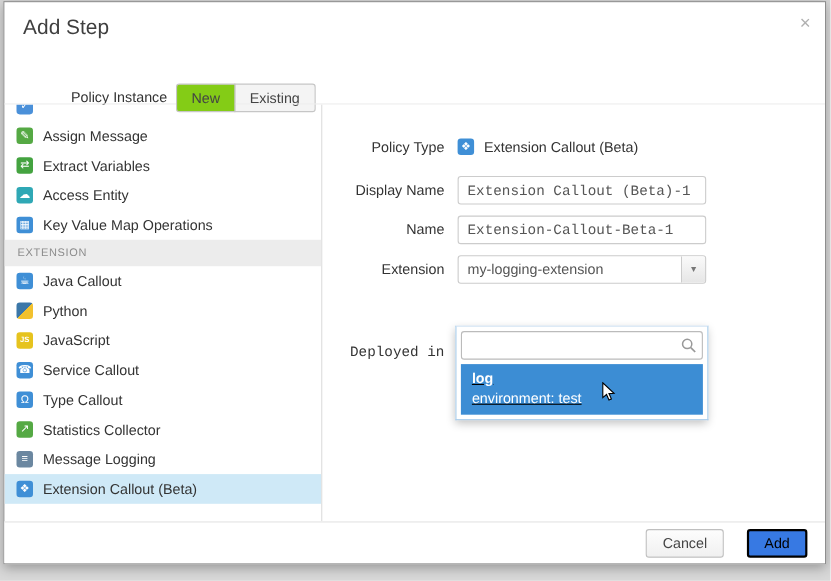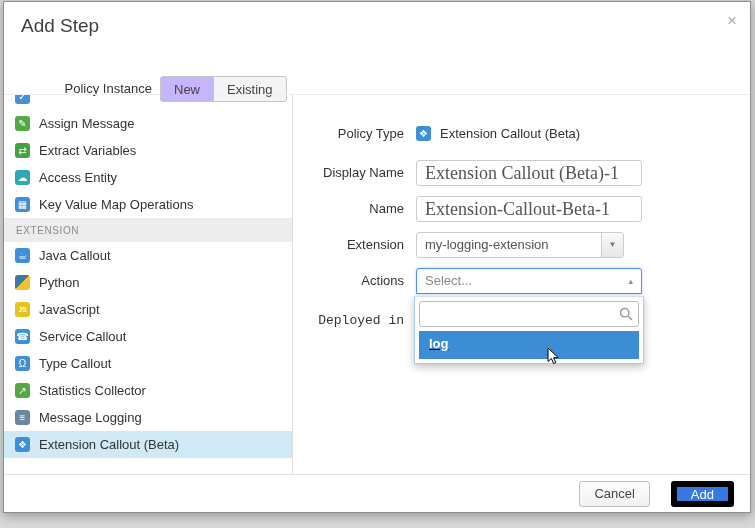--- a/index.html
+++ b/index.html
@@ -20,21 +20,21 @@
   .mh-close { position:absolute; right:13px; top:10px; font-size:17px; color:#b0b0b0; cursor:pointer; line-height:1; }
   
   .pi-row { position:absolute; left:0; top:74px; height:26px; width:100%; }
   .pi-label { position:absolute; left:0; top:0; width:148px; text-align:right; font-size:13px; color:#333; line-height:26px; }
   .btn-group { position:absolute; left:156px; top:0; display:flex; }
   .tg {
     height:26px; padding:0 13px; font-size:13px; color:#444;
     border:1px solid #c6c6c6; background:#f4f4f4; cursor:pointer;
     font-family:inherit;
   }
-  .tg.sel { background:#c4b5fd; position:relative; z-index:1; }
+  .tg.sel { background:#84cc16; position:relative; z-index:1; }
   .tg:first-child { border-radius:3px 0 0 3px; }
   .tg:last-child { border-radius:0 3px 3px 0; margin-left:-1px; }
   
   .content { position:absolute; left:0; top:92px; right:0; bottom:38px; border-top:1px solid #ededed; overflow:hidden; }
   .list-panel { position:absolute; left:0; top:0; bottom:0; width:289px; border-right:1px solid #ddd; overflow:hidden; }
   .list-inner { margin-top:-12px; }
   .p-item { height:27px; display:flex; align-items:center; padding-left:11px; gap:9px; font-size:13px; color:#333; cursor:pointer; white-space:nowrap; }
   .p-item.selected { background:#cfe9f7; }
   .picon {
     width:15px; height:15px; border-radius:3px; flex:0 0 15px;
@@ -45,26 +45,26 @@
     height:24px; background:#ececec; color:#8b8b8b; font-size:10px;
     letter-spacing:.6px; display:flex; align-items:center; padding-left:12px;
   }
   
   .form-panel { position:absolute; left:290px; top:0; right:0; bottom:0; }
   .frow { position:absolute; left:0; right:0; height:26px; }
   .flabel { position:absolute; left:0; top:0; width:110px; text-align:right; font-size:13px; color:#333; line-height:26px; }
   .finput {
     position:absolute; left:122px; top:0; width:226px; height:26px;
     border:1px solid #ccc; border-radius:3px; padding:0 8px;
-    font-size:18px; color:#555; font-family:Liberation Serif, serif; background:#fff;
+    font-size:13px; color:#555; font-family:Liberation Mono, monospace; background:#fff;
   }
   .ptype-icon { position:absolute; left:122px; top:5px; }
   .ptype-val { position:absolute; left:146px; top:0; font-size:13px; color:#333; line-height:26px; }
   .select {
-    position:absolute; left:122px; top:0; width:208px; height:26px;
+    position:absolute; left:122px; top:0; width:226px; height:26px;
     border:1px solid #ccc; border-radius:3px; background:#fff; cursor:pointer;
   }
   .sel-val { position:absolute; left:8px; top:0; line-height:24px; font-size:13px; color:#555; }
   .sel-arrow {
     position:absolute; right:0; top:0; width:22px; height:24px; text-align:center;
     line-height:24px; font-size:8px; color:#777;
     background:linear-gradient(#fafafa,#e6e6e6); border-left:1px solid #ccc;
     border-radius:0 2px 2px 0;
   }
   .combo {
@@ -95,21 +95,21 @@
   .footer {
     position:absolute; left:0; bottom:0; right:0; height:38px;
     border-top:1px solid #e3e3e3; display:flex; justify-content:flex-end;
     align-items:center; padding-right:16px; gap:21px; background:#fff;
   }
   .btn {
     height:26px; padding:0 14px; font-size:13px; border-radius:3px; cursor:pointer;
     font-family:inherit;
   }
   .btn.cancel { background:linear-gradient(#fdfdfd,#f0f0f0); border:1px solid #bfbfbf; color:#444; }
-  .btn.add { background:#3779e3; border:6px solid #000000; color:#ffffff; }
+  .btn.add { background:#3779e3; border:2px solid #000000; color:#000000; }
 </style>
 </head>
 <body>
 
 <div class="modal">
 
   <div class="mh-title">Add Step</div>
   <div class="mh-close">×</div>
 
   <div class="pi-row">
@@ -203,41 +203,37 @@
 
       <div class="frow" style="top:137px">
         <span class="flabel">Extension</span>
         <div class="select">
           <span class="sel-val">my-logging-extension</span>
           <span class="sel-arrow">▼</span>
         </div>
       </div>
 
       <div class="frow" style="top:173px">
-        <span class="flabel">Actions</span>
-        <div class="combo">
-          <span class="sel-val">Select...</span>
-          <span class="combo-caret">▴</span>
-        </div>
       </div>
 
       <div class="frow deployed-row">
         <span class="flabel">Deployed in</span>
       </div>
 
       <div class="dropdown">
         <div class="search-wrap">
           <input class="search-input" value="" style="">
           <svg class="mag" width="14" height="14" viewBox="0 0 14 14">
             <circle cx="5.7" cy="5.7" r="4.2" fill="none" stroke="#999" stroke-width="1.4"></circle>
             <line x1="9" y1="9" x2="13" y2="13" stroke="#999" stroke-width="1.6"></line>
           </svg>
         </div>
         <div class="option hl">
           <div class="opt-title">log</div>
+          <div class="opt-sub">environment: test</div>
         </div>
       </div>
 
       <svg class="cursor-svg" width="16" height="18" viewBox="0 0 16 18">
         <path d="M2,1 L2,14.5 L5.4,11.6 L7.6,16.6 L9.8,15.6 L7.6,10.8 L12.2,10.6 Z" fill="#fff" stroke="#000" stroke-width="1"></path>
       </svg>
 
     </div>
   </div>
 

